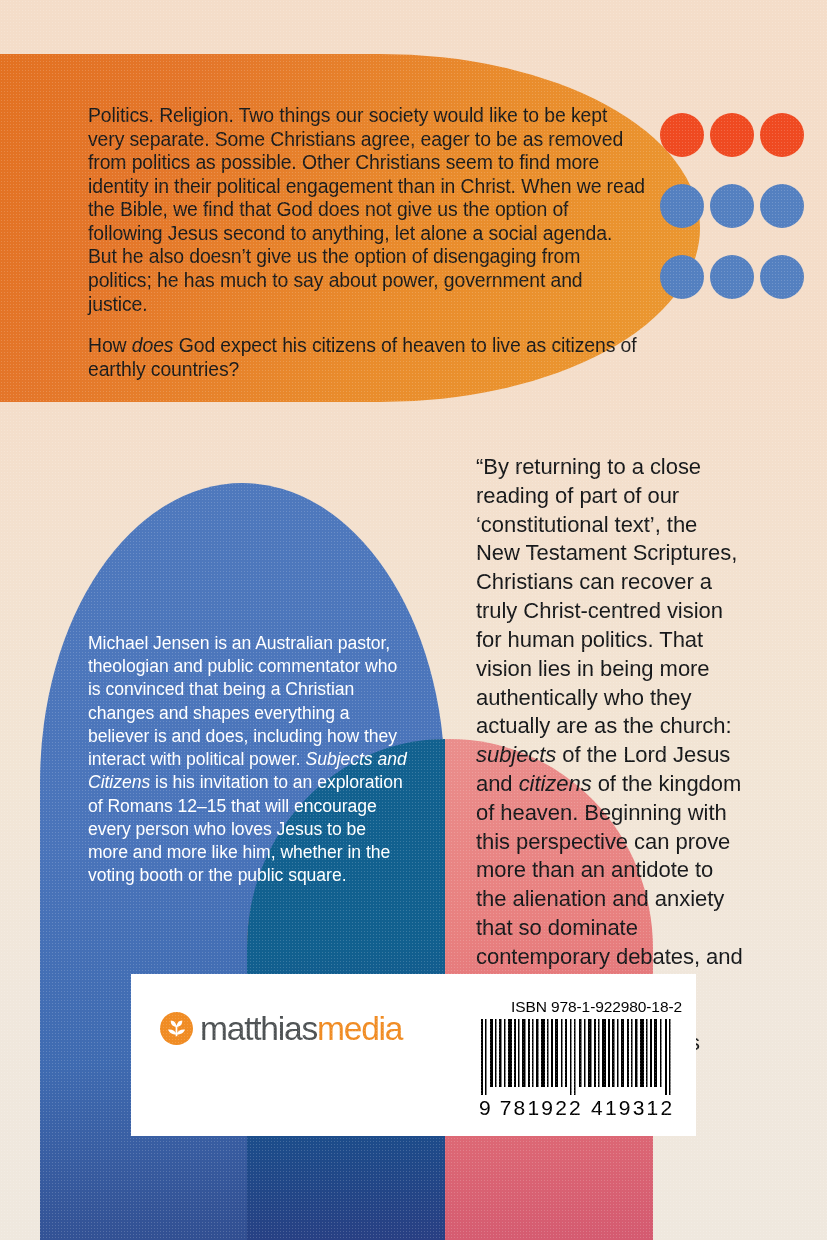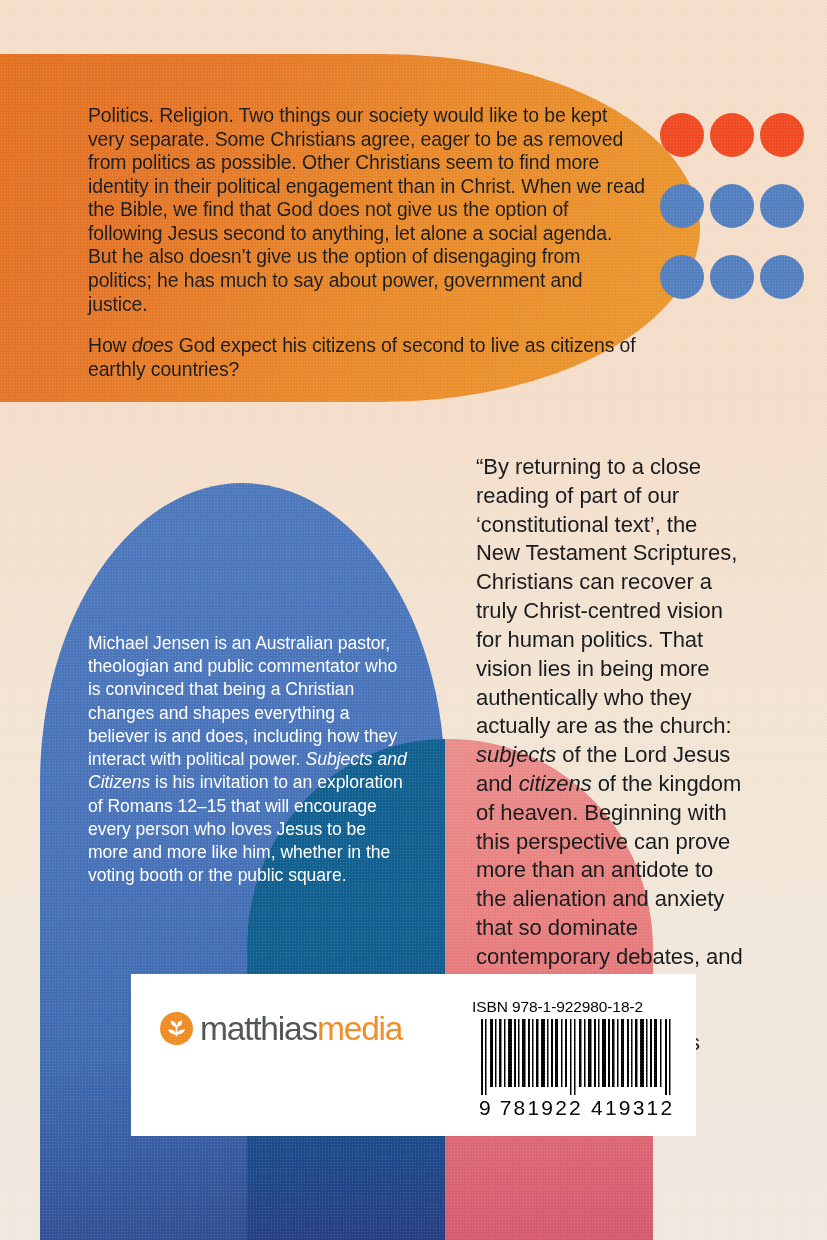--- a/index.html
+++ b/index.html
@@ -203,21 +203,21 @@
   .barcode-block {
     position: absolute;
     right: 14px;
     top: 24px;
     width: 210px;
   }
   .isbn-text {
     font-size: 15.5px;
     color: #000;
     letter-spacing: -.1px;
-    text-align: left;
+    text-align: right;
     margin-bottom: 3px;
     white-space: nowrap;
   }
   .bars {
     height: 76px;
     width: 196px;
     margin: 0 auto;
     display: block;
   }
   .barcode-digits {
@@ -251,21 +251,21 @@
     <div class="dot blue"></div>
     <div class="dot blue"></div>
   </div>
 
   <div class="arch-blue"></div>
   <div class="arch-pink"></div>
   <div class="arch-overlap"></div>
 
   <div class="blurb">
     <p>Politics. Religion. Two things our society would like to be kept very separate. Some Christians agree, eager to be as removed from politics as possible. Other Christians seem to find more identity in their political engagement than in Christ. When we read the Bible, we find that God does not give us the option of following Jesus second to anything, let alone a social agenda. But he also doesn’t give us the option of disengaging from politics; he has much to say about power, government and justice.</p>
-    <p><span>How </span><em>does</em><span> God expect his citizens of second to live as citizens of earthly countries?</span></p>
+    <p><span>How </span><em>does</em><span> God expect his citizens of heaven to live as citizens of earthly countries?</span></p>
   </div>
 
   <div class="bio">
     <p><span>Michael Jensen is an Australian pastor, theologian and public commentator who is convinced that being a Christian changes and shapes everything a believer is and does, including how they interact with political power. </span><em>Subjects and Citizens</em><span> is his invitation to an exploration of Romans 12–15 that will encourage every person who loves Jesus to be more and more like him, whether in the voting booth or the public square.</span></p>
   </div>
 
   <div class="endorsement">
     <p><span>“By returning to a close reading of part of our ‘constitutional text’, the New Testament Scriptures, Christians can recover a truly Christ-centred vision for human politics. That vision lies in being more authentically who they actually are as the church: </span><em>subjects</em><span> of the Lord Jesus and </span><em>citizens</em><span> of the kingdom of heaven. Beginning with this perspective can prove more than an antidote to the alienation and anxiety that so dominate contemporary debates, and it can provide a way to think again about the messy and contentious business of politics.”</span></p>
   </div>
 

